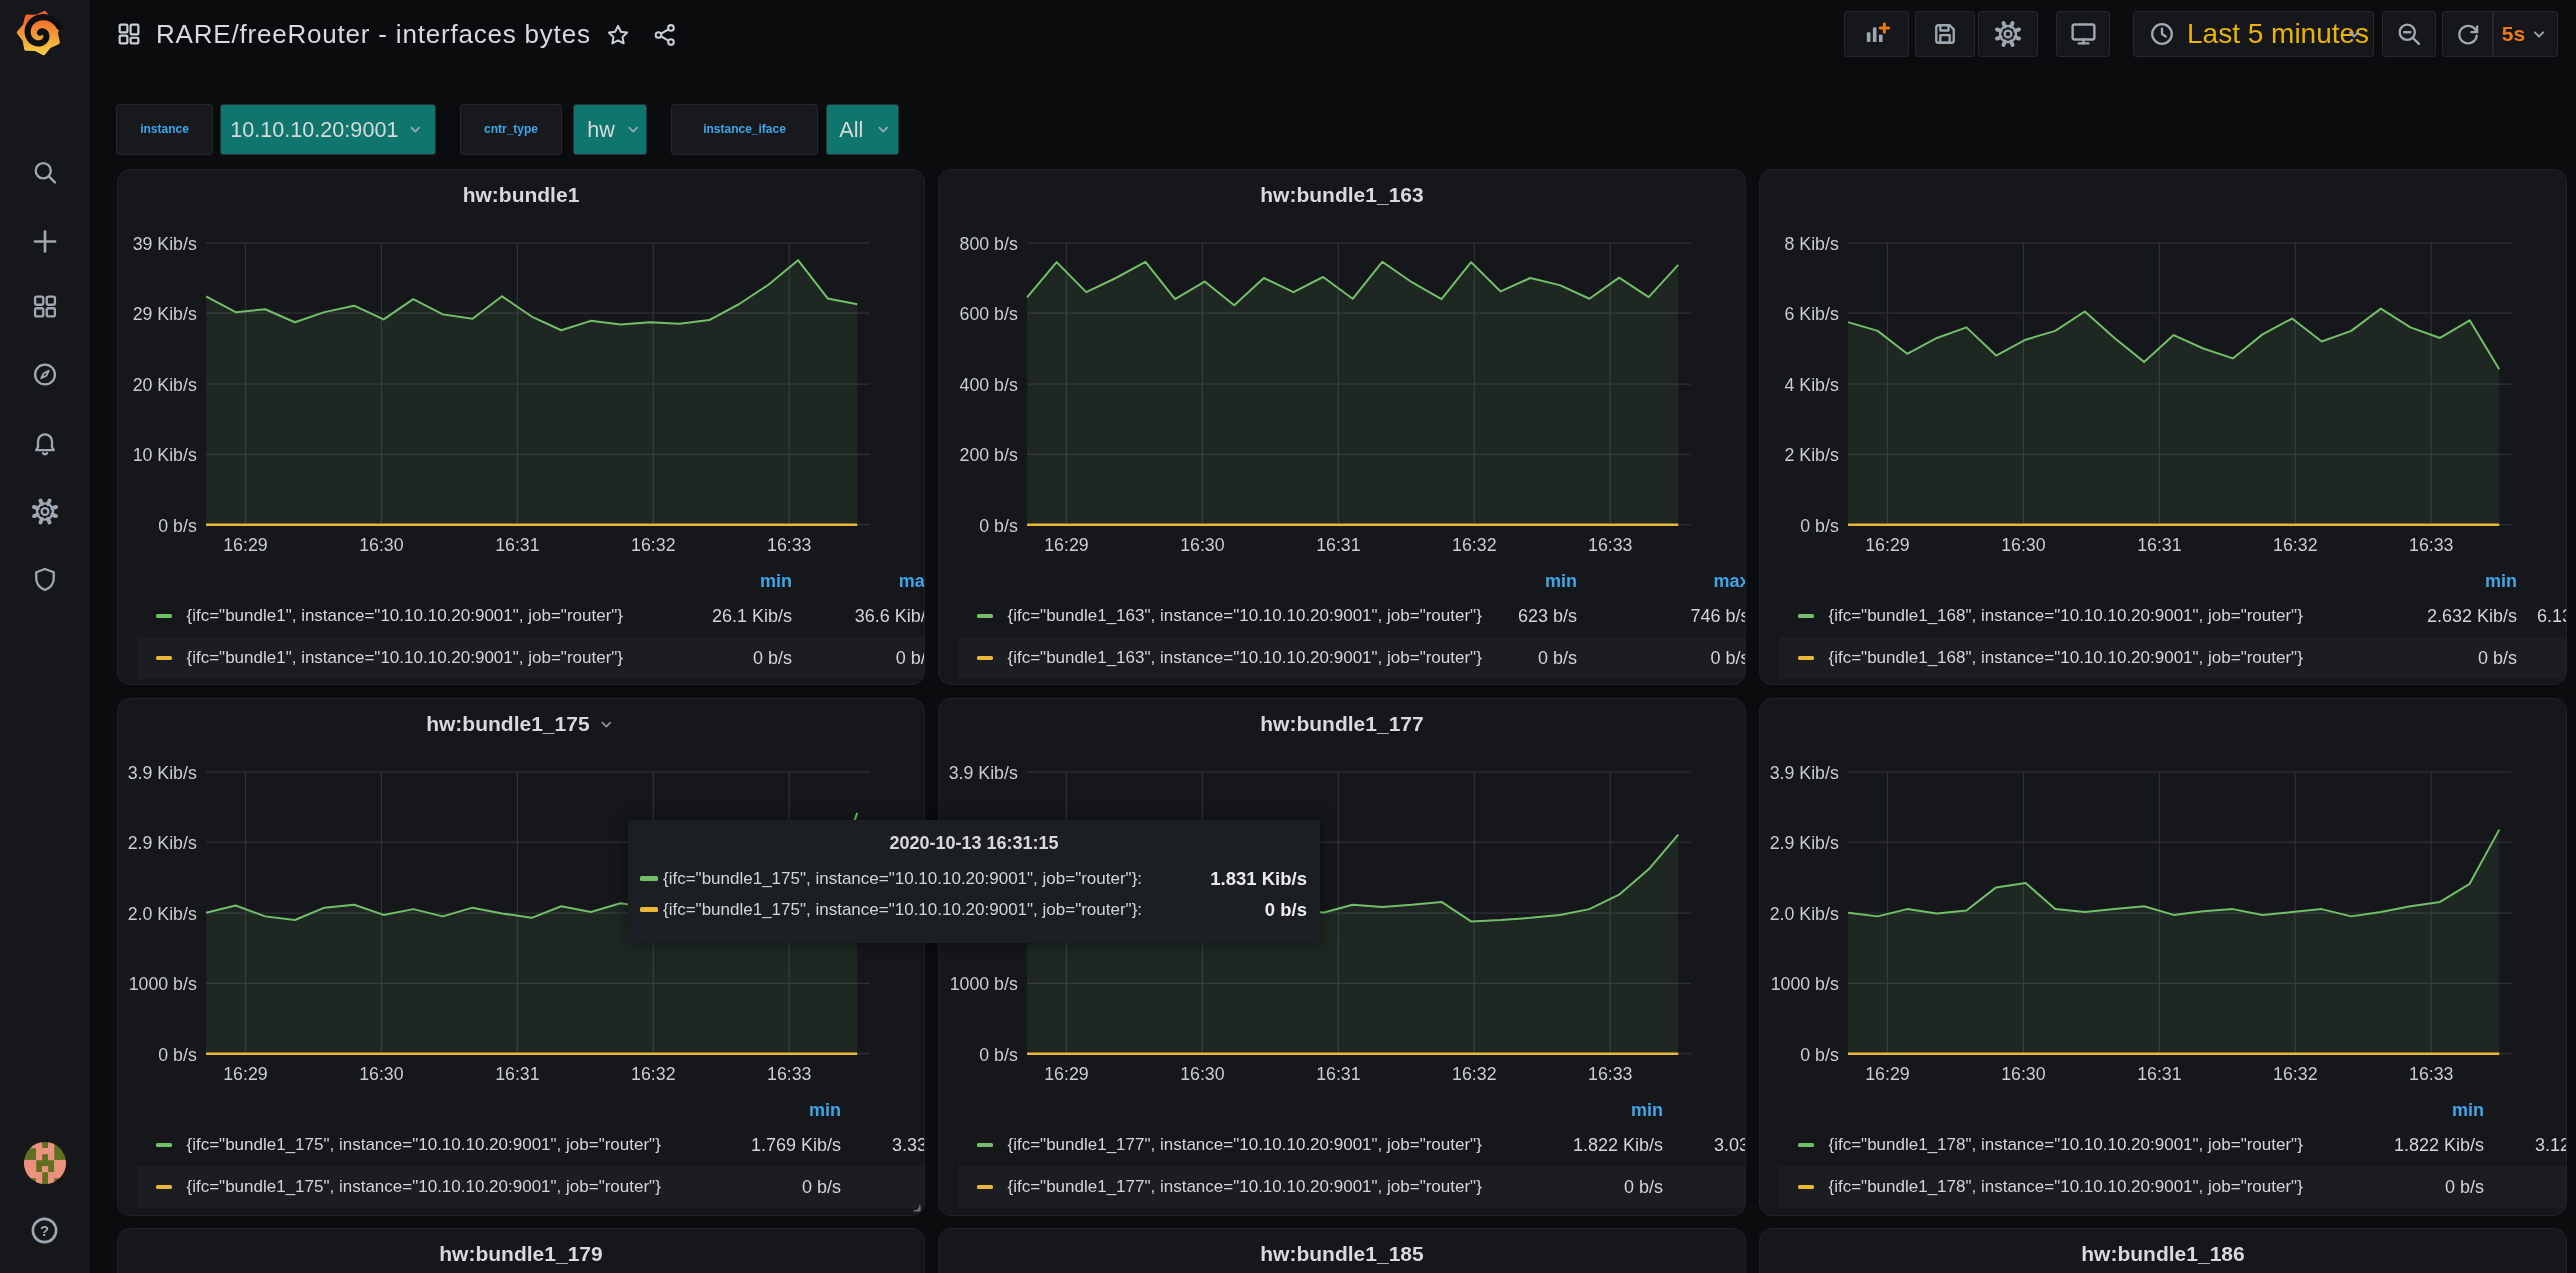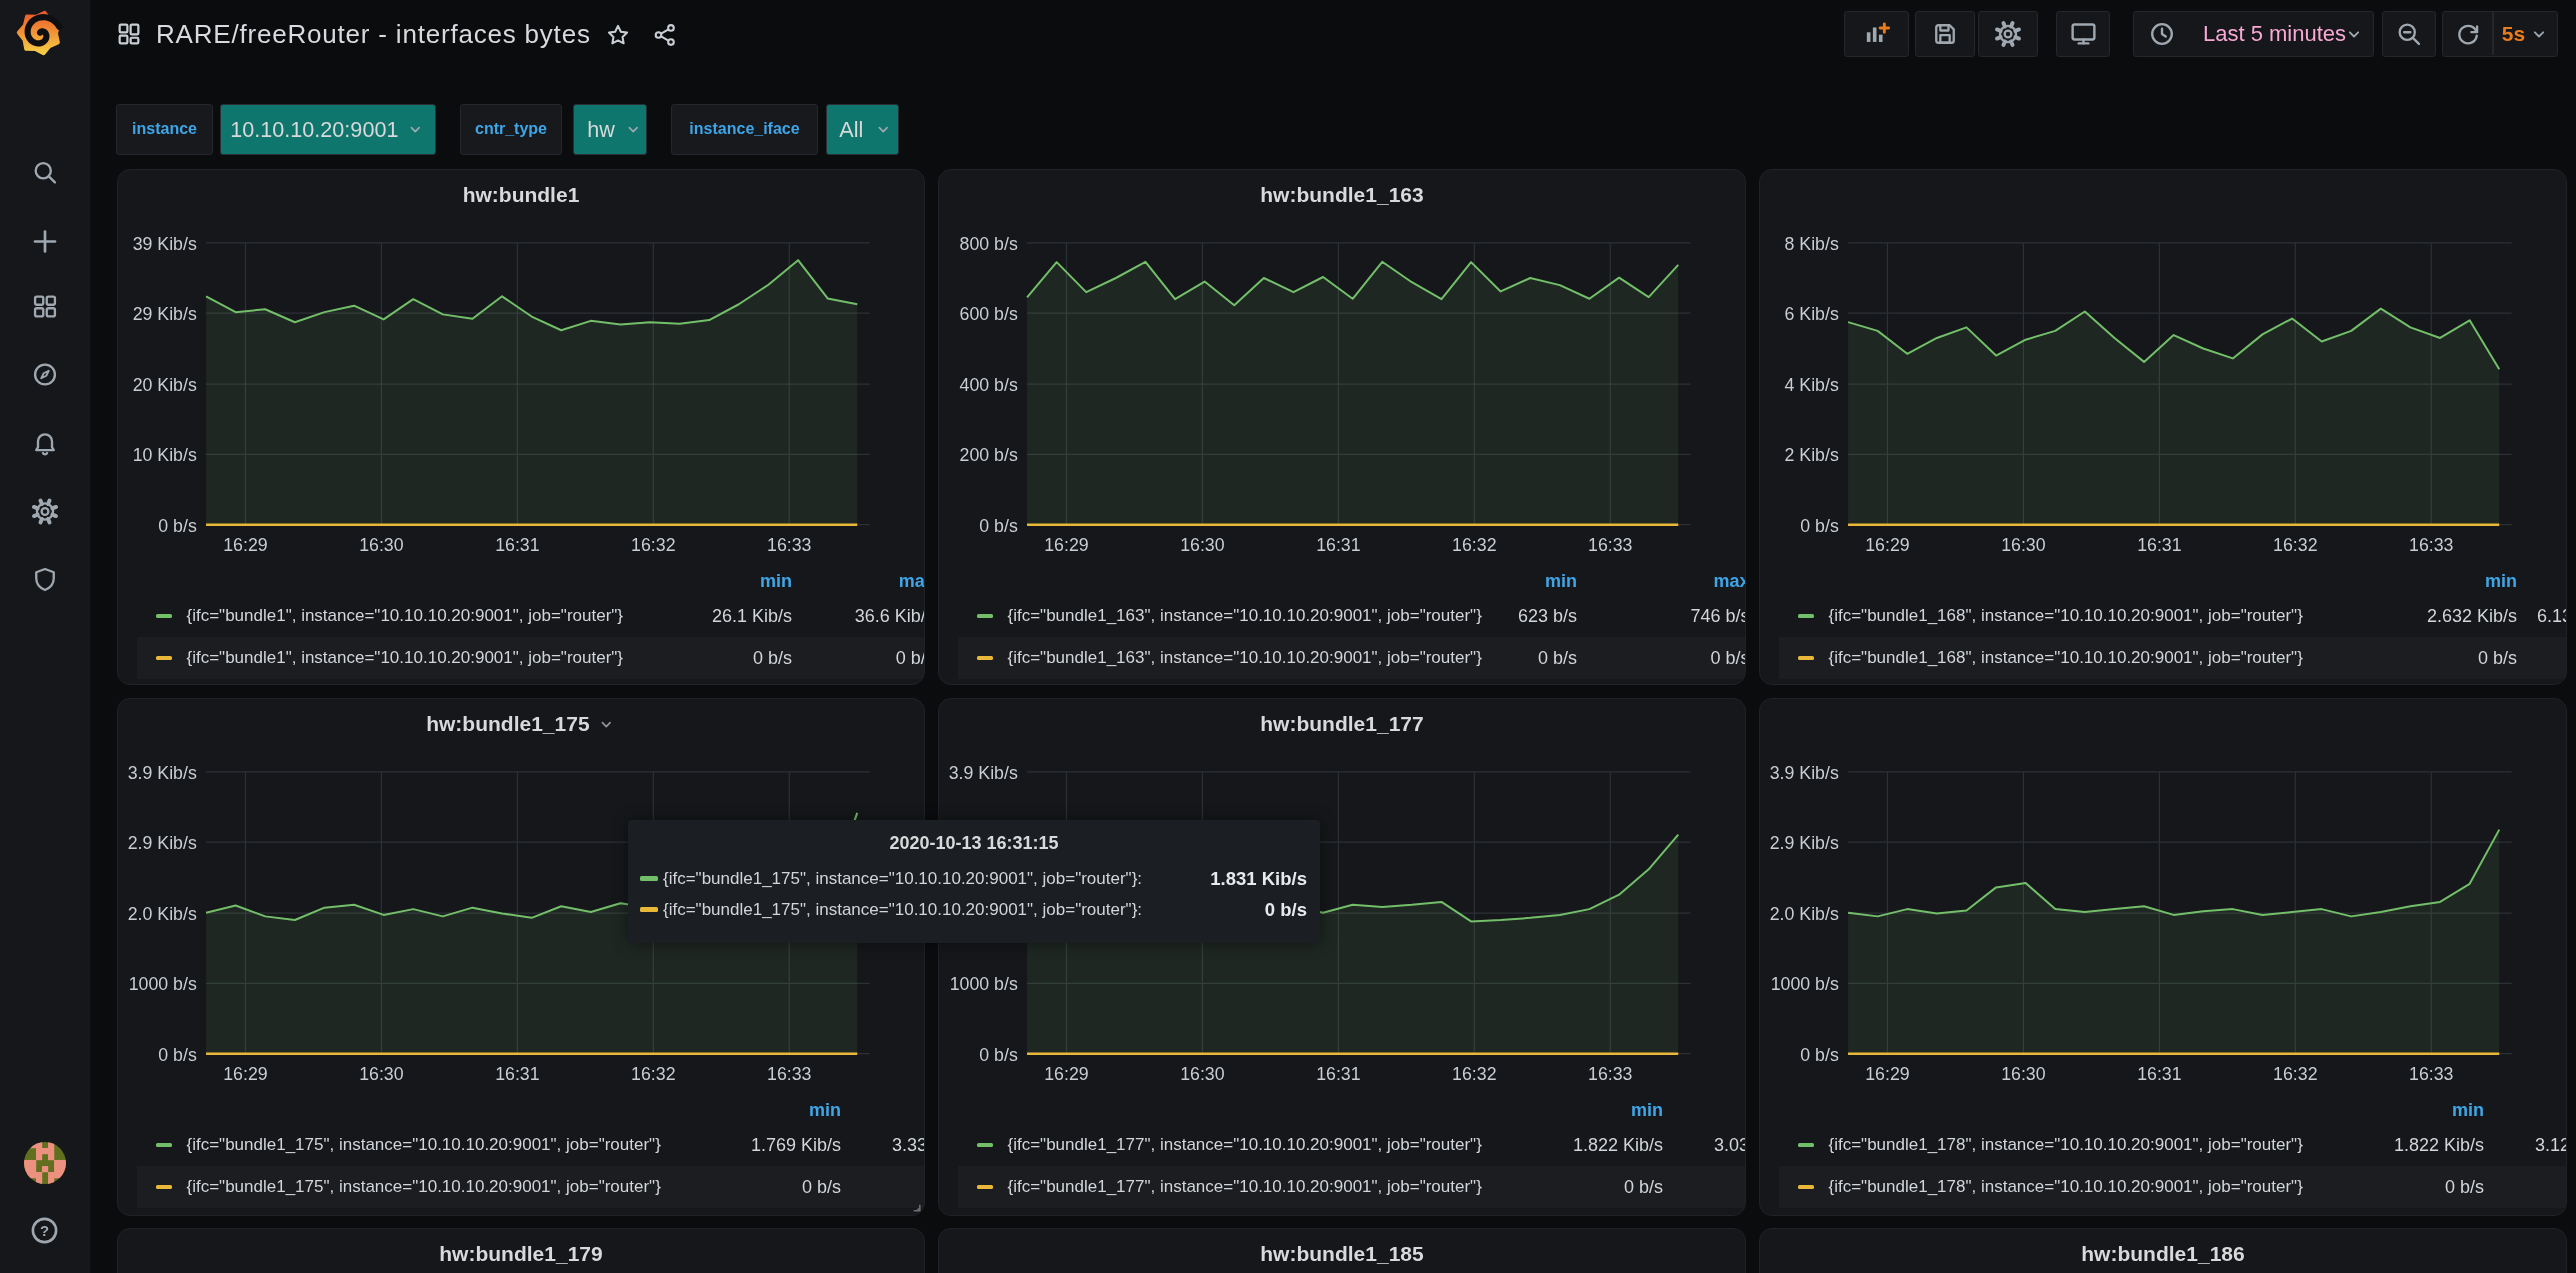--- a/index.html
+++ b/index.html
@@ -15,21 +15,21 @@
 .ptitle{position:absolute;top:10.8px;left:0;width:100%;height:28px;line-height:28px;text-align:center;font-size:21px;font-weight:bold;color:#d8d9da}
 .chart{position:absolute;left:0;top:0}
 .ax{font-family:"Liberation Sans",sans-serif;font-size:23px;fill:#c9ced4}
 .lhdr{position:absolute;top:397px;left:0;width:100%;height:28px;line-height:28px;font-size:18px;font-weight:bold;color:#3ea5e7}
 .lhdr span{position:absolute}
 .lrow{position:absolute;left:18.5px;right:0;height:42px;line-height:42px;font-size:17px;color:#d2d5d9}
 .lrow.alt{background:rgba(255,255,255,0.028)}
 .dash{position:absolute;left:19.3px;top:19.3px;width:16px;height:3.9px;border-radius:1.5px}
 .ltxt{position:absolute;left:50px;white-space:nowrap}
 .lval{position:absolute;white-space:nowrap;font-size:18px}
-.vlabel{position:absolute;top:104px;height:51px;line-height:48px;border:1.5px solid #24272c;border-radius:3.1px;background:#17191d;color:#3ea5e7;font-size:16px;font-weight:700;text-align:center}
+.vlabel{position:absolute;top:104px;height:51px;line-height:48px;border:1.5px solid #24272c;border-radius:3.1px;background:#17191d;color:#3ea5e7;font-size:12px;font-weight:700;text-align:center}
 .vval{position:absolute;top:104px;height:51px;border:1.5px solid #2c3036;border-radius:3.1px;background:#0f766e;color:#d8d9da;font-size:21.6px;font-weight:500;white-space:nowrap;display:flex;align-items:center;padding:0 9.3px}
 .tooltip{position:absolute;left:628px;top:820px;width:692px;height:123px;background:#1b1e23;border-radius:3.9px;z-index:40;box-shadow:0 0 15.5px rgba(0,0,0,.45);font-size:17px;color:#d2d5d9}
 .tt-h{text-align:center;font-weight:bold;color:#d8d9da;margin-top:13px;font-size:18px}
 .tt-r{position:relative;height:31px;line-height:31px;padding-left:35px}
 .tt-dash{position:absolute;left:12.4px;top:13px;width:18px;height:4.6px;border-radius:1.5px}
 .tt-v{position:absolute;right:13px;font-weight:bold;color:#e8eaec;font-size:18.5px}
 </style></head>
 <body>
 <div class="sidebar">
 <div class="logo"><svg width="47" height="50" viewBox="0 0 61 65">
@@ -172,21 +172,21 @@
         <rect x="3" y="4.5" width="18" height="12.5" rx="1.6" stroke="#9fa7b0" stroke-width="2" fill="none" stroke-linecap="round" stroke-linejoin="round"></rect>
         <line x1="12" y1="17" x2="12" y2="20" stroke="#9fa7b0" stroke-width="2" fill="none" stroke-linecap="round" stroke-linejoin="round"></line>
         <line x1="8" y1="20.2" x2="16" y2="20.2" stroke="#9fa7b0" stroke-width="2" fill="none" stroke-linecap="round" stroke-linejoin="round"></line>
       </svg>
     </div>
 <div class="nbtn" style="left:2043px;width:241px;justify-content:flex-start;padding-left:14px">
       <svg width="28" height="28" viewBox="0 0 24 24" fill="none">
         <circle cx="12" cy="12" r="8.4" stroke="#9fa7b0" stroke-width="2" fill="none" stroke-linecap="round" stroke-linejoin="round"></circle>
         <path d="M12 7.5 V12 l3.2 2.2" stroke="#9fa7b0" stroke-width="2" fill="none" stroke-linecap="round" stroke-linejoin="round"></path>
       </svg>
-      <span style="color:#f9a8d4;font-size:22px;font-weight:500;margin-left:27px">Last 5 minutes</span>
+      <span style="color:#eab308;font-size:28px;font-weight:500;margin-left:11px">Last 5 minutes</span>
       <span style="position:absolute;right:9.3px;top:12.4px"><svg width="20" height="20" viewBox="0 0 24 24">
           <polyline points="7,10 12,15 17,10" fill="none" stroke="#9fa7b0" stroke-width="2.2" stroke-linecap="round" stroke-linejoin="round"></polyline>
         </svg></span>
     </div>
 <div class="nbtn" style="left:2292px;width:54px">
       <svg width="28" height="28" viewBox="0 0 24 24" fill="none">
         <circle cx="10.5" cy="10.5" r="6.5" stroke="#9fa7b0" stroke-width="2" fill="none" stroke-linecap="round" stroke-linejoin="round"></circle>
         <line x1="15.5" y1="15.5" x2="20.5" y2="20.5" stroke="#9fa7b0" stroke-width="2" fill="none" stroke-linecap="round" stroke-linejoin="round"></line>
         <line x1="7.8" y1="10.5" x2="13.2" y2="10.5" stroke="#9fa7b0" stroke-width="2" fill="none" stroke-linecap="round" stroke-linejoin="round"></line>
       </svg>

